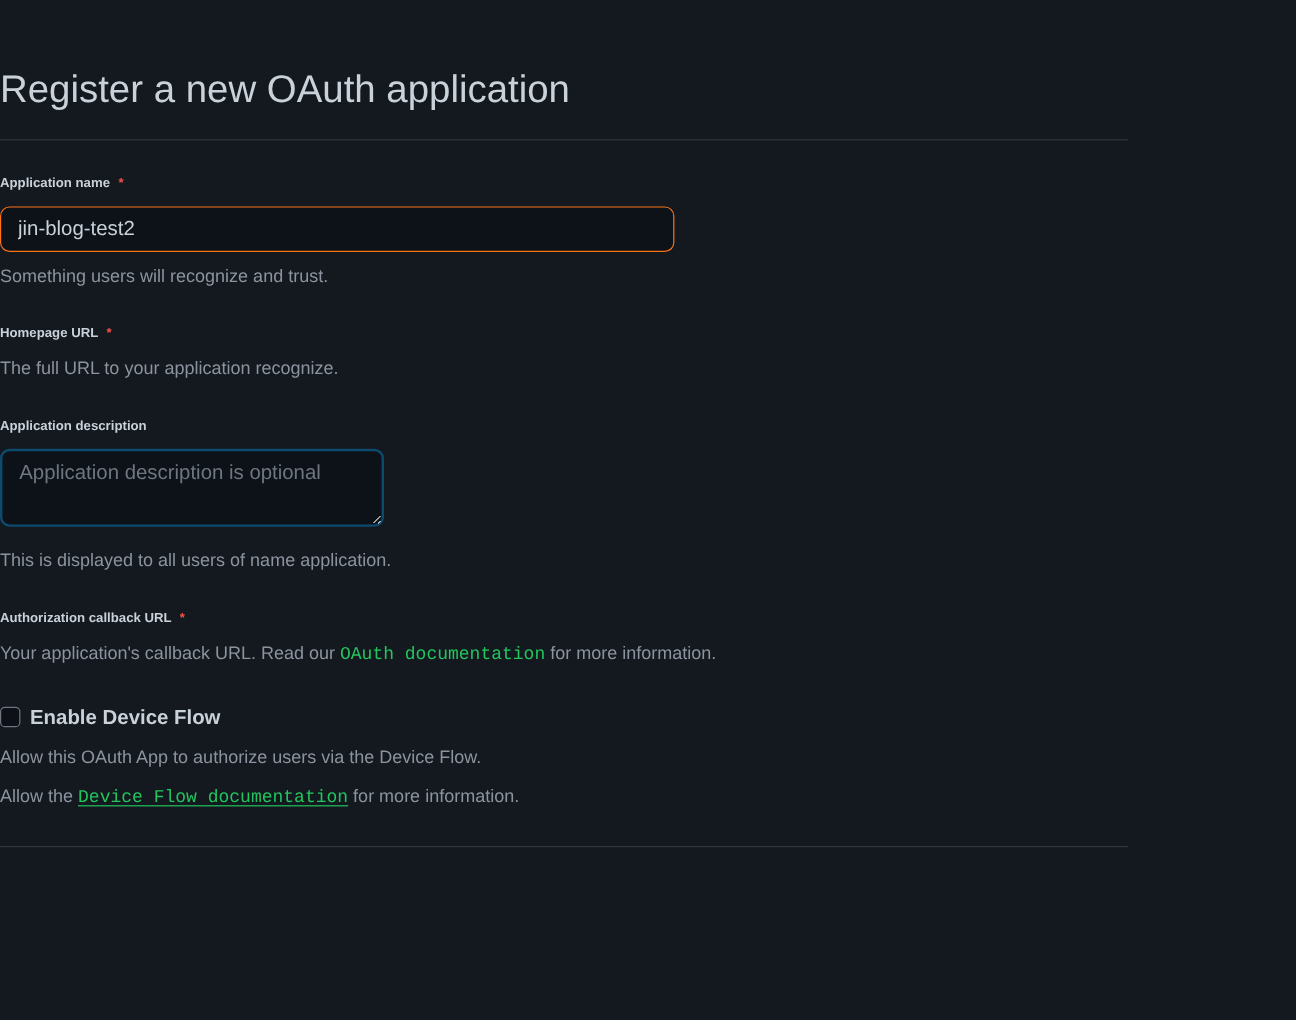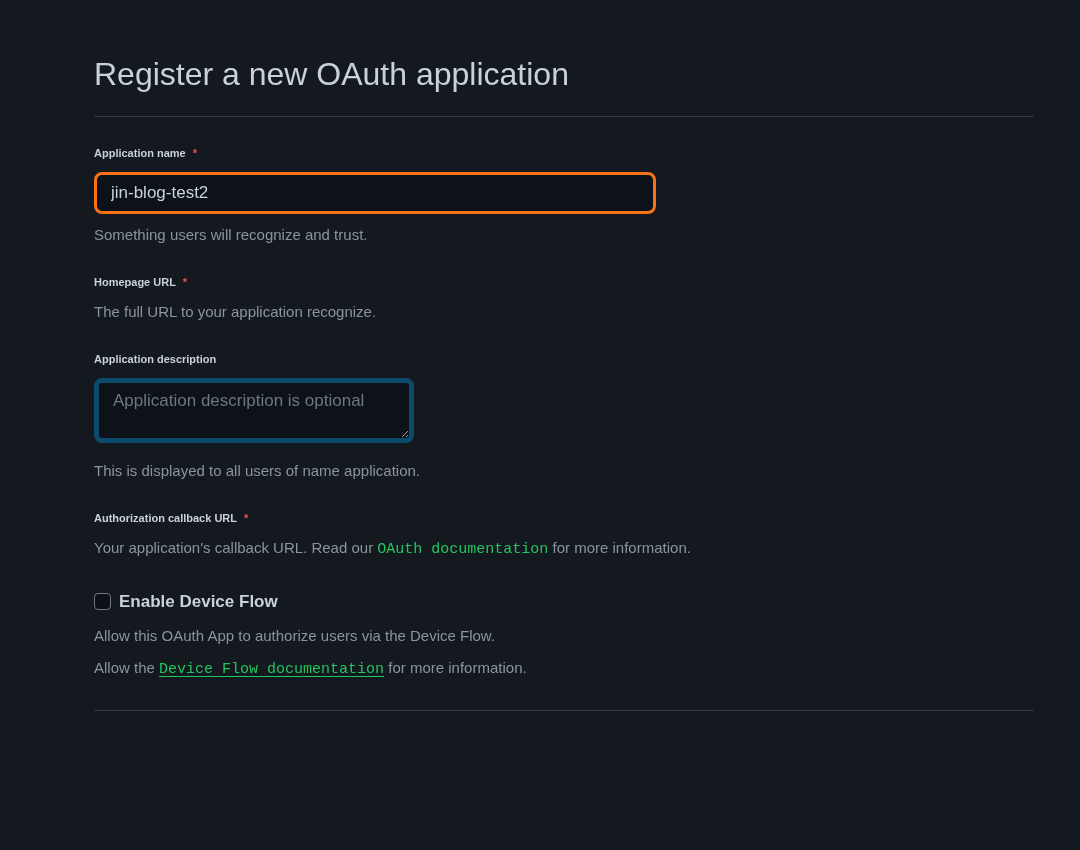--- a/index.html
+++ b/index.html
@@ -10,21 +10,20 @@
     body {
       background-color: #14181f;
       color: #c9d1d9;
       font-family: -apple-system, BlinkMacSystemFont, "Segoe UI", Helvetica, Arial, sans-serif;
       font-size: 16px;
       line-height: 1.5;
       padding: 0;
     }
     .container {
       max-width: 940px;
-      margin-left: 94px;
       padding-top: 50px;
     }
     h1 {
       font-size: 32px;
       font-weight: 400;
       color: #c9d1d9;
       margin-bottom: 18px;
     }
     .divider {
       border: none;
@@ -44,35 +43,35 @@
     .required-star {
       color: #f85149;
       margin-left: 4px;
     }
     .form-input {
       width: 562px;
       padding: 8px 14px;
       font-size: 17px;
       background-color: #0d1218;
       color: #c9d1d9;
-      border: 3px solid #f97316;
+      border: 1px solid #f97316;
       border-radius: 8px;
       outline: none;
     }
     .form-input::placeholder {
       color: #6e7681;
     }
     .form-textarea {
       width: 320px;
       height: 65px;
       padding: 8px 14px;
       font-size: 17px;
       background-color: #0d1218;
       color: #bef264;
-      border: 5px solid #0c4a6e;
+      border: 2px solid #0c4a6e;
       border-radius: 8px;
       outline: none;
       resize: both;
       font-family: inherit;
     }
     .form-textarea::placeholder {
       color: #6e7681;
     }
     .help-text {
       font-size: 15px;

